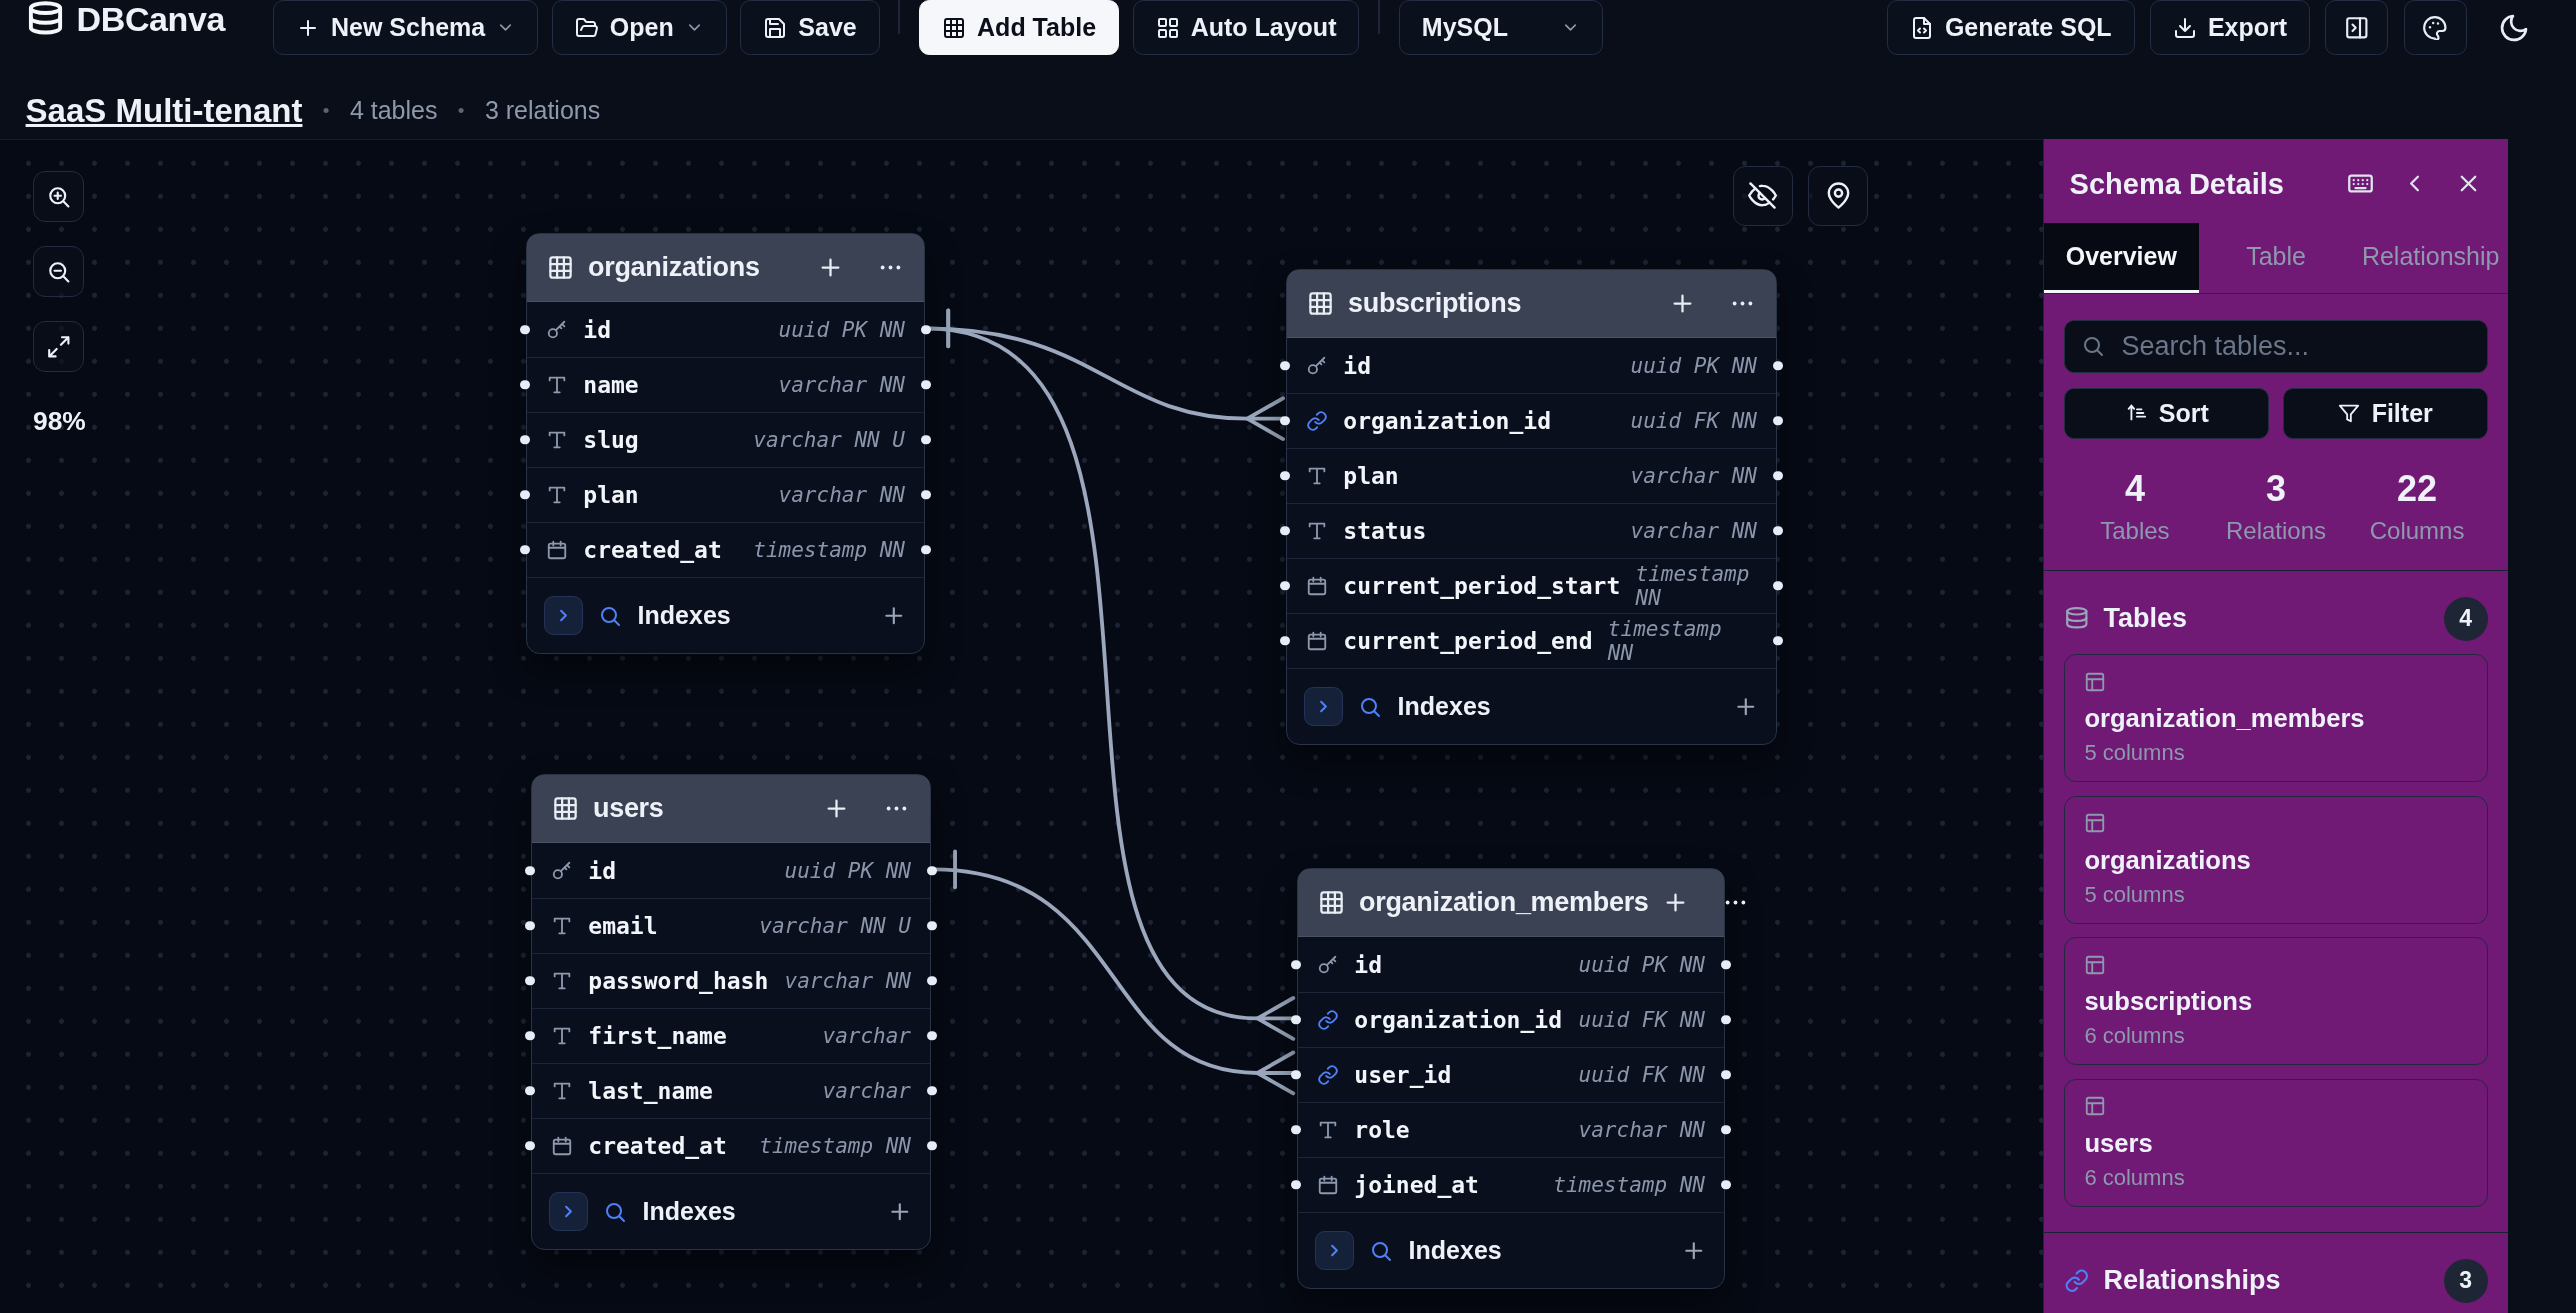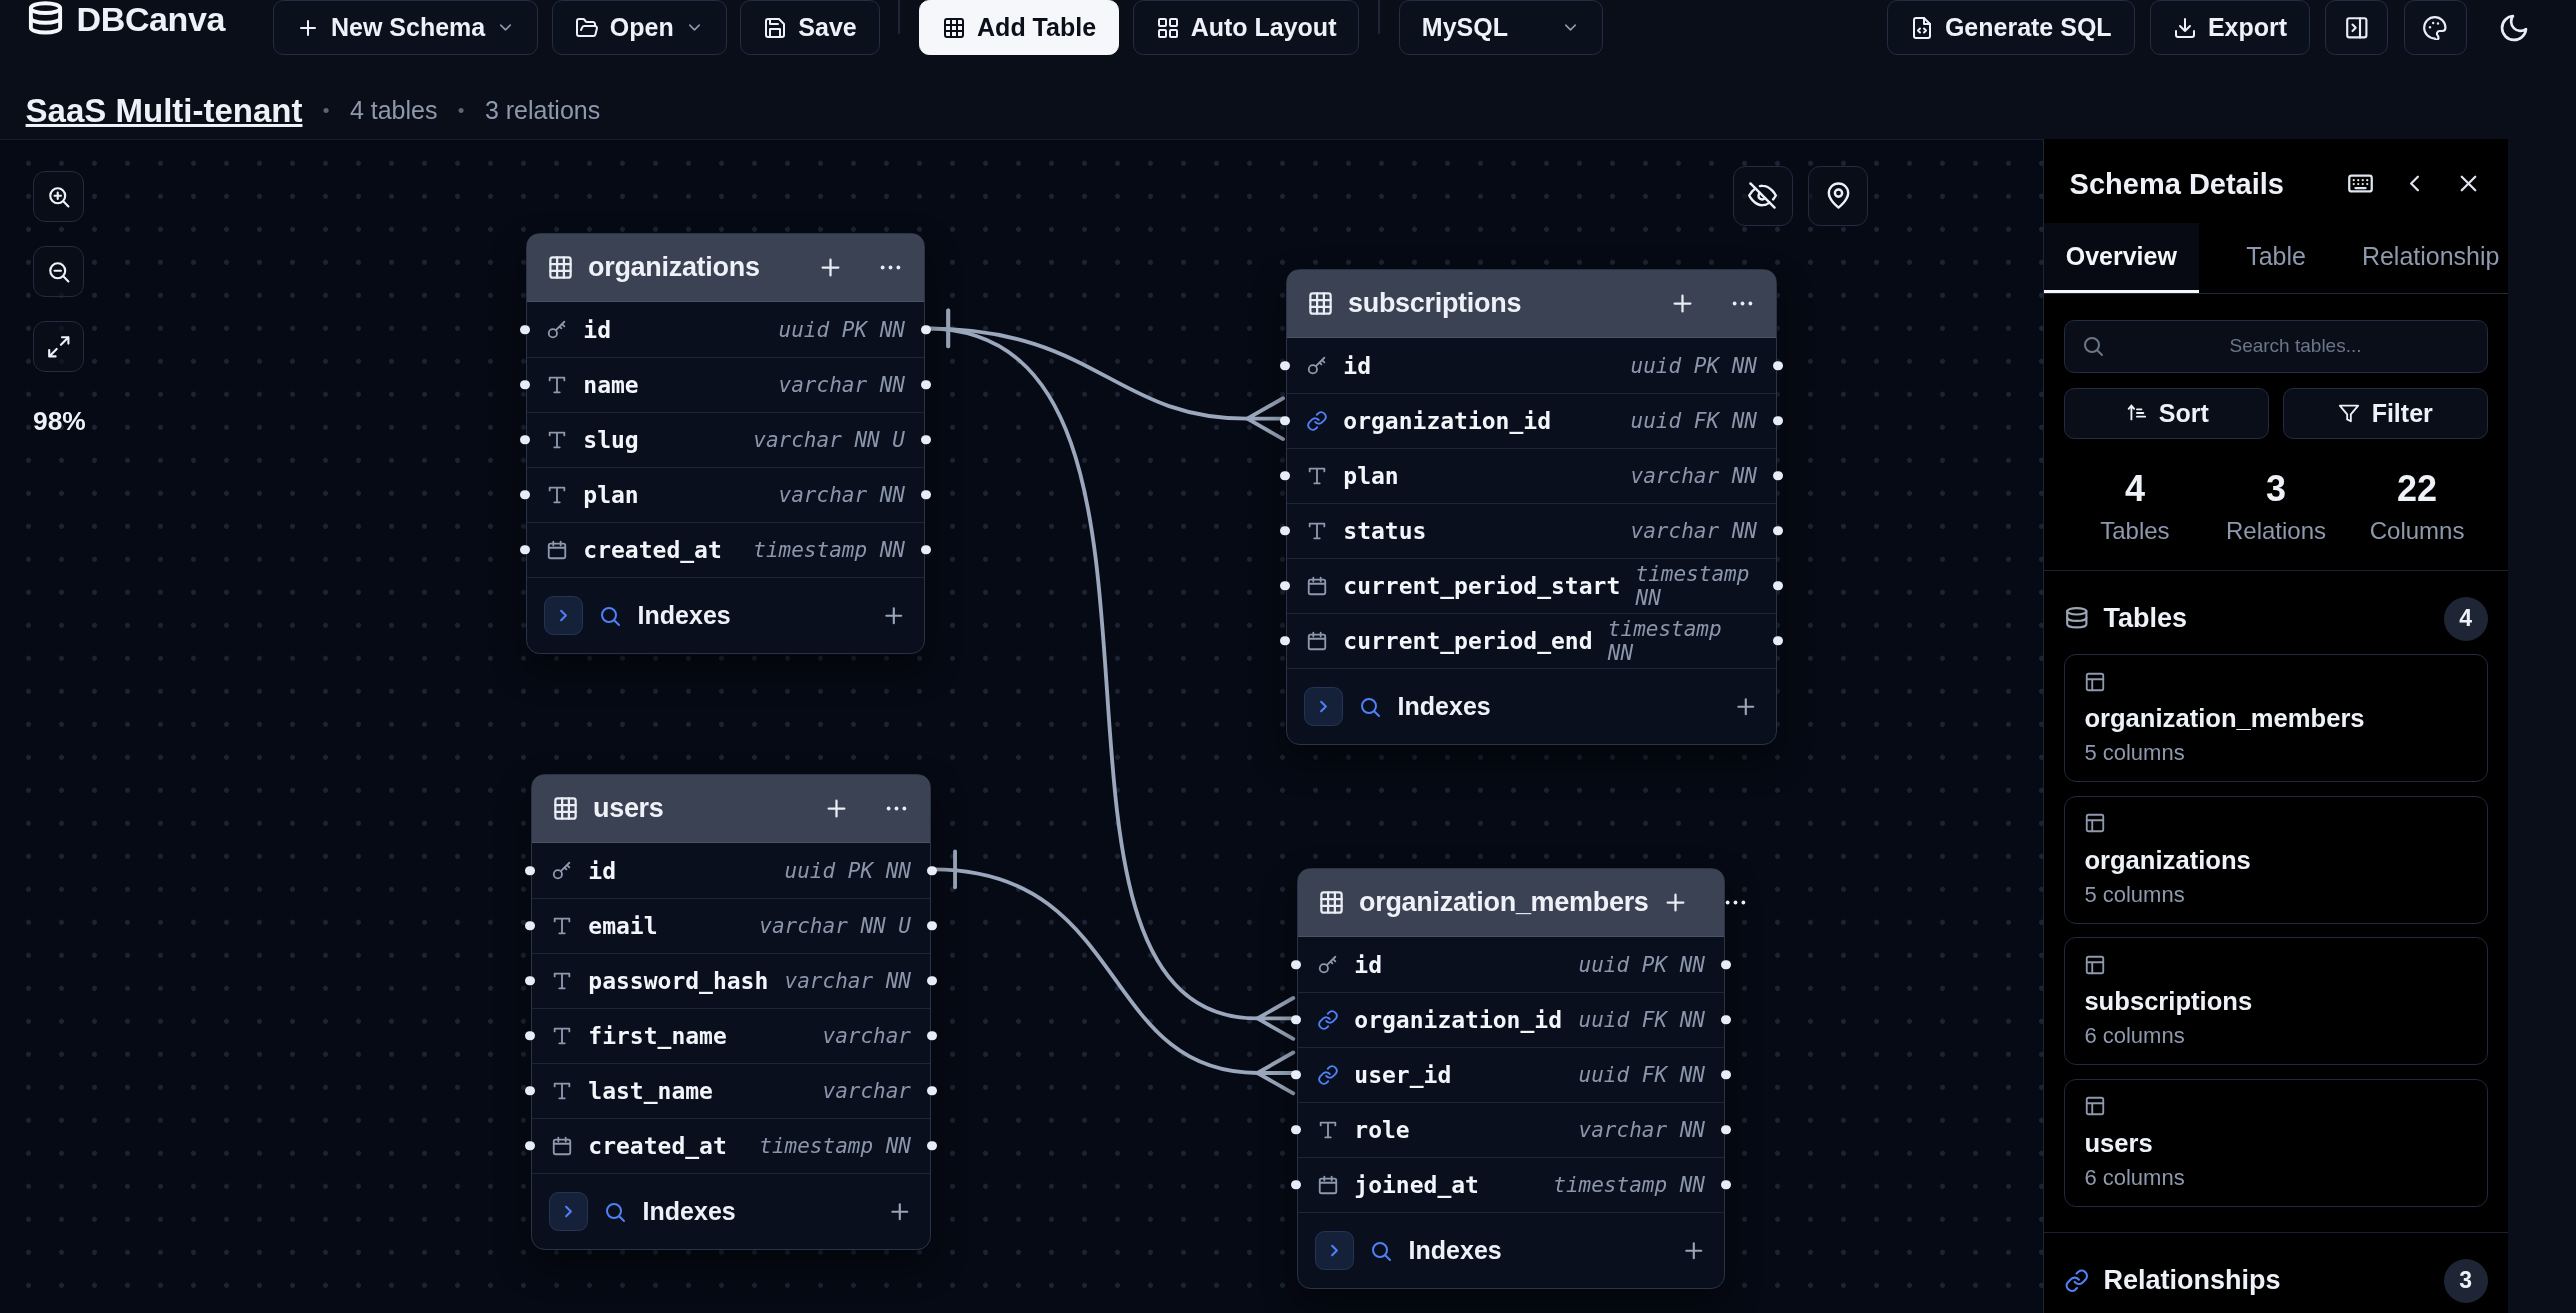--- a/index.html
+++ b/index.html
@@ -80,35 +80,35 @@
     border-top:0.9px solid #1d2539; }
   .idx-chev { width:39px; height:39px; border-radius:9.4px; background:#152039; border:0.9px solid #273355;
     display:flex; align-items:center; justify-content:center; color:#4f80f7; cursor:pointer; }
   .idx-chev .icon { width:19px; height:19px; }
   .idx-chev svg { stroke-width:2.6; }
   .tc-footer .search-ic { width:24px; height:24px; color:#4f80f7; }
   .idx-label { font-size:25px; font-weight:600; color:#eef2f8; flex:1; }
   .idx-plus { width:25.6px; height:25.6px; color:#9aa5b8; cursor:pointer; }
 
   
-  #panel { width:465px; height:1175px; background:#000000; border-left:0.9px solid #1e2738;
+  #panel { width:465px; height:1175px; background:#701a75; border-left:0.9px solid #1e2738;
     display:flex; flex-direction:column; overflow:hidden; }
   .pn-header { display:flex; align-items:center; padding:29px 25.6px 22px 25.6px; }
   .pn-title { font-size:29px; font-weight:700; flex:1; }
   .pn-hicon { color:#dfe5ee; margin-left:27px; cursor:pointer; }
   .pn-hicon .icon { width:27px; height:27px; }
   .pn-tabs { display:flex; border-bottom:0.9px solid #202a3c; }
   .pn-tab { flex:1; height:70px; display:flex; align-items:center; justify-content:center;
     font-size:25px; color:#8e99ad; cursor:pointer; border-bottom:3.4px solid transparent; }
   .pn-tab.active { color:#f5f7fa; font-weight:600; background:#070a13; border-bottom-color:#f5f7fa; }
   .pn-body { flex:1; padding:25.6px 20.4px 0 20.4px; overflow:hidden; }
   .pn-search { position:relative; }
   .pn-search input { width:100%; height:53px; background:#0a0e19; border:1.7px solid #242c42;
-    border-radius:10.2px; color:#c7cfdd; font-size:19px; padding:0 17px 0 56px; outline:none;
-    font-family:"Liberation Sans", sans-serif;text-align:center; }
+    border-radius:10.2px; color:#c7cfdd; font-size:27px; padding:0 17px 0 56px; outline:none;
+    font-family:"Liberation Sans", sans-serif; }
   .pn-search input::placeholder { color:#6b7689; }
   .pn-search .icon { position:absolute; left:17px; top:50%; transform:translateY(-50%);
     width:24px; height:24px; color:#6b7689; }
   .pn-row2 { display:flex; gap:13.6px; margin-top:15.3px; }
   .pn-btn { flex:1; height:51px; display:flex; align-items:center; justify-content:center; gap:12px;
     border:1.7px solid #242c42; border-radius:10.2px; background:#0a0e19; color:#eef2f8;
     font-size:25px; font-weight:600; cursor:pointer; }
   .pn-btn .icon { width:22px; height:22px; }
   .pn-stats { display:flex; margin:29px -20.4px 0 -20.4px; padding:0 20.4px 25.6px 20.4px; border-bottom:0.9px solid #1a2133; }
   .pn-stat { flex:1; text-align:center; }

